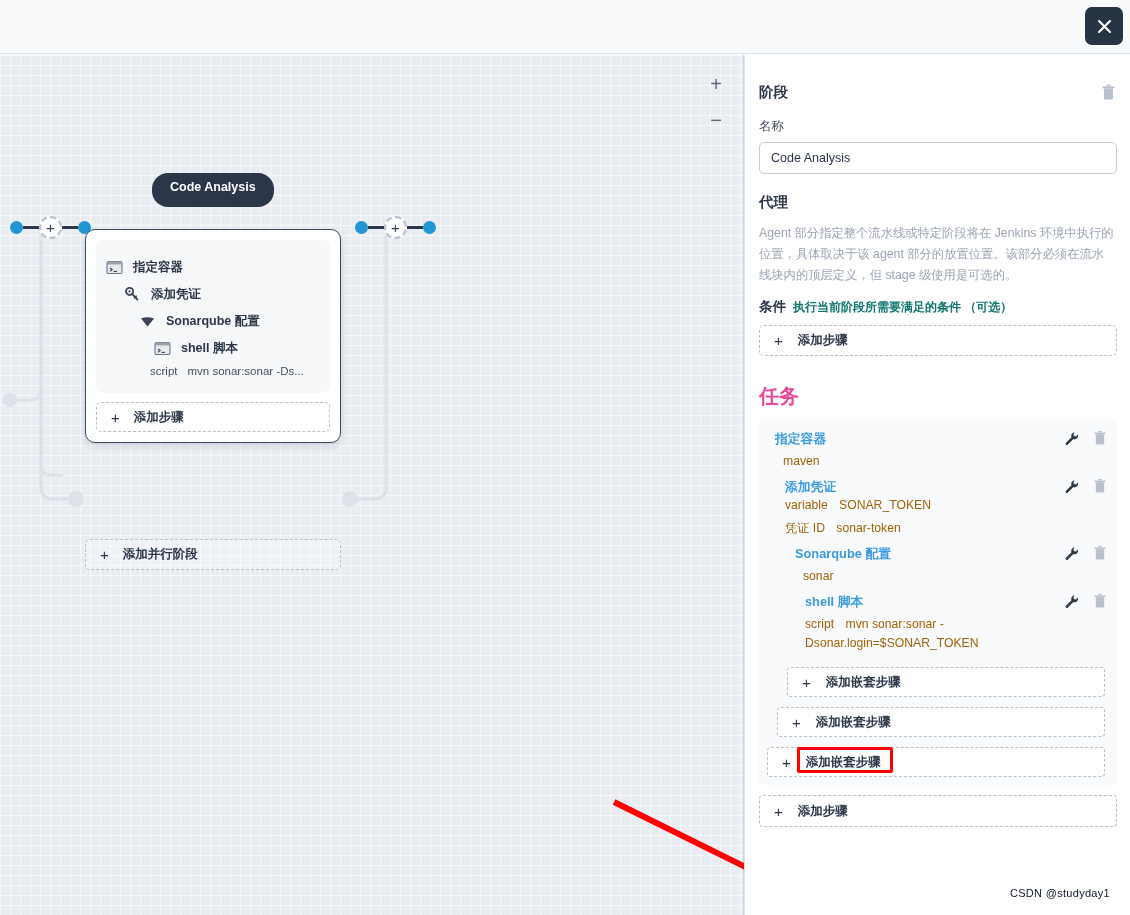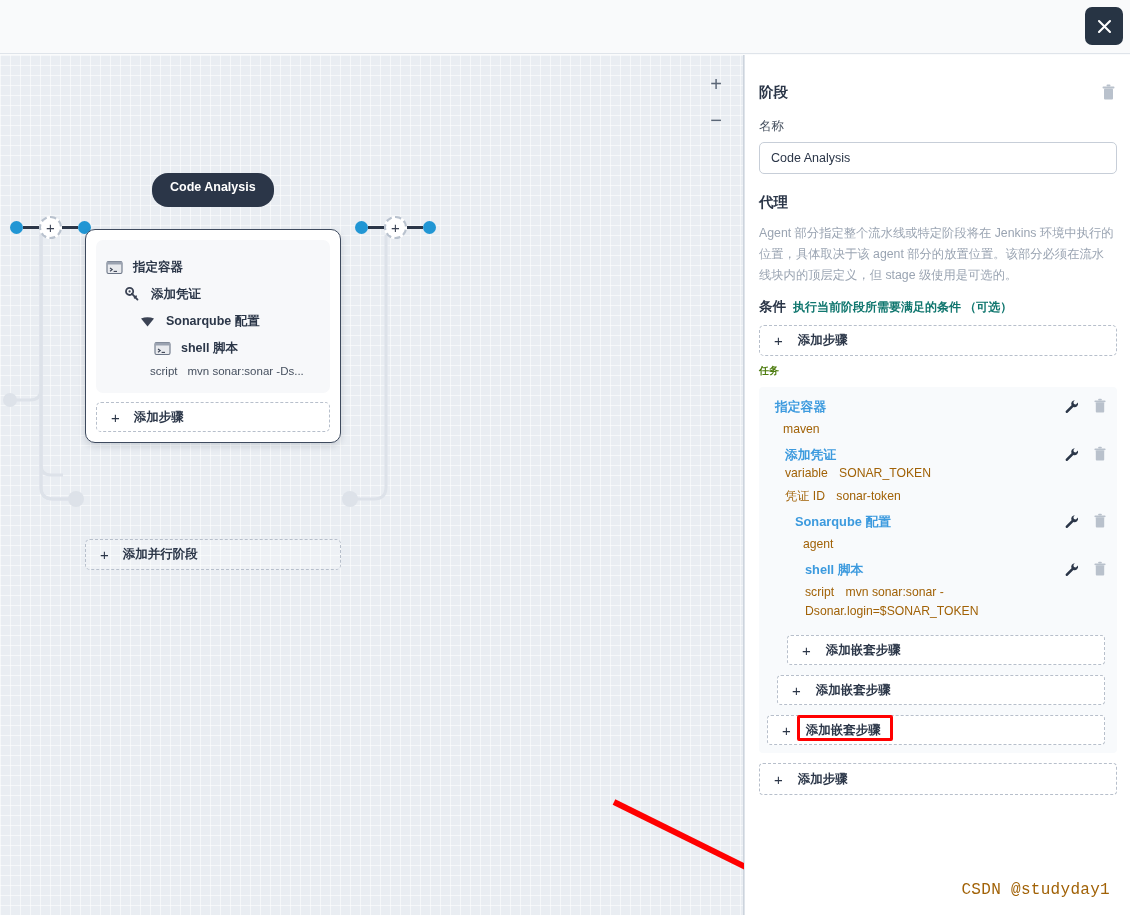--- a/index.html
+++ b/index.html
@@ -194,21 +194,21 @@
     margin-top: 9px;
     width: 358px; height: 31px;
     border: 1px dashed #b7bfcb; border-radius: 5px;
     display:flex; align-items:center; gap:15px;
     padding-left: 14px;
     font-size: 12.5px; color:#2b3648; font-weight:bold;
     background:#fff; cursor:pointer;
   }
   .dash-btn .pl { font-size:15px; font-weight:400; }
 
-  .p-h3 { font-size: 10px; font-weight: bold; color:#4d7c0f; margin-top: 8px; }
+  .p-h3 { font-size: 20px; font-weight: bold; color:#ec4899; margin-top: 27px; }
 
   .task-box {
     margin-top: 9px;
     width: 358px;
     background: #f8fafc;
     border-radius: 4px;
     padding: 8px 0 8px 0;
   }
   .task-item { position: relative; padding: 4px 0; }
   .task-title {
@@ -254,24 +254,23 @@
     border: 1px dashed #b7bfcb; border-radius: 4px;
     display:flex; align-items:center; gap:15px;
     padding-left: 14px;
     font-size: 12.5px; color:#2b3648; font-weight:bold;
     background:#fff; cursor:pointer;
   }
   .bottom-add .pl { font-size:15px; font-weight:400; }
 
   .watermark {
     position:absolute; right: 20px; bottom: 16px;
-    font-size: 16px; color:#a16207;
+    font-size: 11px; color:#0f172a;
     letter-spacing: .3px;
     pointer-events:none;
-    font-family:Liberation Mono, monospace;
   }
 
   .arrow { position:absolute; left: 600px; top: 735px; pointer-events:none; }
 </style>
 </head>
 <body>
 
 <div id="app">
 
   <div class="topbar">
@@ -470,21 +469,21 @@
           <svg width="15" height="15" viewBox="0 0 15 15">
             <path d="M10.8 1.2 a3.6 3.6 0 0 0 -3.3 5 L1.8 12 a1.3 1.3 0 0 0 1.8 1.8 l5.8 -5.7 a3.6 3.6 0 0 0 4.5 -4.6 l-2 2 l-2 -0.5 l-0.5 -2 Z" fill="#2b3648"></path>
           </svg>
           <svg width="14" height="16" viewBox="0 0 15 17">
             <rect x="3" y="4.5" width="9" height="11" rx="1" fill="#b9c1cc"></rect>
             <rect x="1.5" y="2.5" width="12" height="2" rx="1" fill="#b9c1cc"></rect>
             <rect x="5.5" y="0.6" width="4" height="2" rx="1" fill="#b9c1cc"></rect>
           </svg>
         </div>
         <div class="task-kv" style="padding-left:8px">
-          <span class="k">agent</span>
+          <span class="k">sonar</span>
         </div>
       </div>
 
       <div class="task-item ind4">
         <div class="task-title">shell 脚本</div>
         <div class="task-actions">
           <svg width="15" height="15" viewBox="0 0 15 15">
             <path d="M10.8 1.2 a3.6 3.6 0 0 0 -3.3 5 L1.8 12 a1.3 1.3 0 0 0 1.8 1.8 l5.8 -5.7 a3.6 3.6 0 0 0 4.5 -4.6 l-2 2 l-2 -0.5 l-0.5 -2 Z" fill="#2b3648"></path>
           </svg>
           <svg width="14" height="16" viewBox="0 0 15 17">

